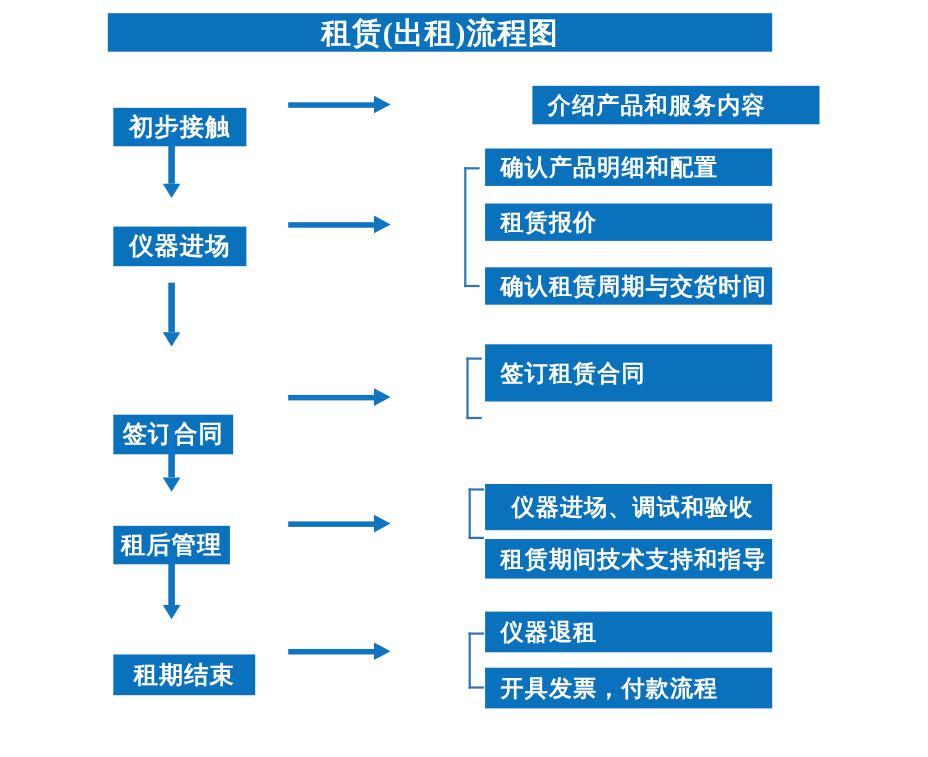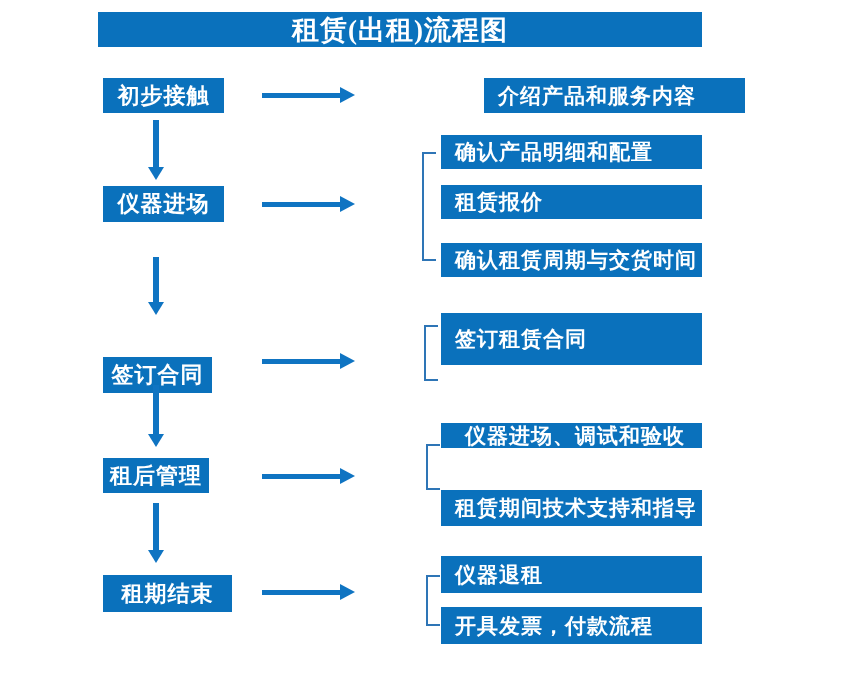--- a/index.html
+++ b/index.html
@@ -34,20 +34,21 @@
     color: #ffffff;
     font-weight: bold;
     display: flex;
     align-items: center;
     box-sizing: border-box;
   }
   .step-box {
     justify-content: center;
     font-size: 22px;
     letter-spacing: 1px;
+    margin-top: 20px;
   }
   .detail-box {
     padding-left: 14px;
     font-size: 21px;
     letter-spacing: 1px;
     width: 261px;
     left: 441px;
   }
   
   .h-arrow {
@@ -115,21 +116,21 @@
   <div class="box step-box" style="left:103px; top:575px; width:129px; height:37px;">租期结束</div>
 
   <div class="box detail-box" style="top:78px;  height:35px;margin-left:43px;">介绍产品和服务内容</div>
 
   <div class="box detail-box" style="top:135px; height:34px;">确认产品明细和配置</div>
   <div class="box detail-box" style="top:243px; height:34px;">确认租赁周期与交货时间</div>
   <div class="box detail-box" style="top:185px; height:34px;">租赁报价</div>
 
   <div class="box detail-box" style="top:313px; height:52px;">签订租赁合同</div>
 
-  <div class="box detail-box" style="top:423px; height:25px;padding-left:24px;">仪器进场、调试和验收</div>
+  <div class="box detail-box" style="top:440px; height:42px;padding-left:24px;">仪器进场、调试和验收</div>
   <div class="box detail-box" style="top:490px; height:36px;">租赁期间技术支持和指导</div>
 
   <div class="box detail-box" style="top:556px; height:37px;">仪器退租</div>
   <div class="box detail-box" style="top:607px; height:37px;">开具发票，付款流程</div>
 
   <div class="h-arrow" style="top:87px;">
     <div class="shaft"></div>
       <div class="head"></div>
   </div>
   <div class="h-arrow" style="top:196px;">

